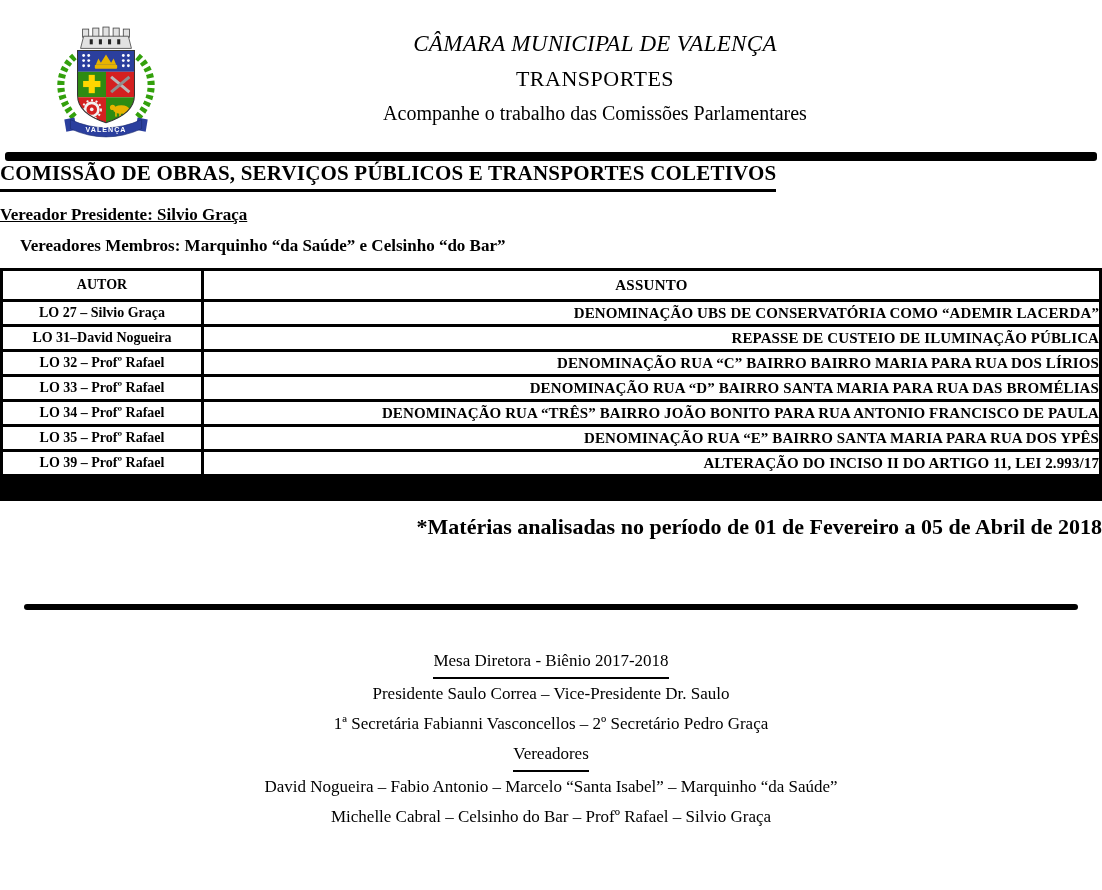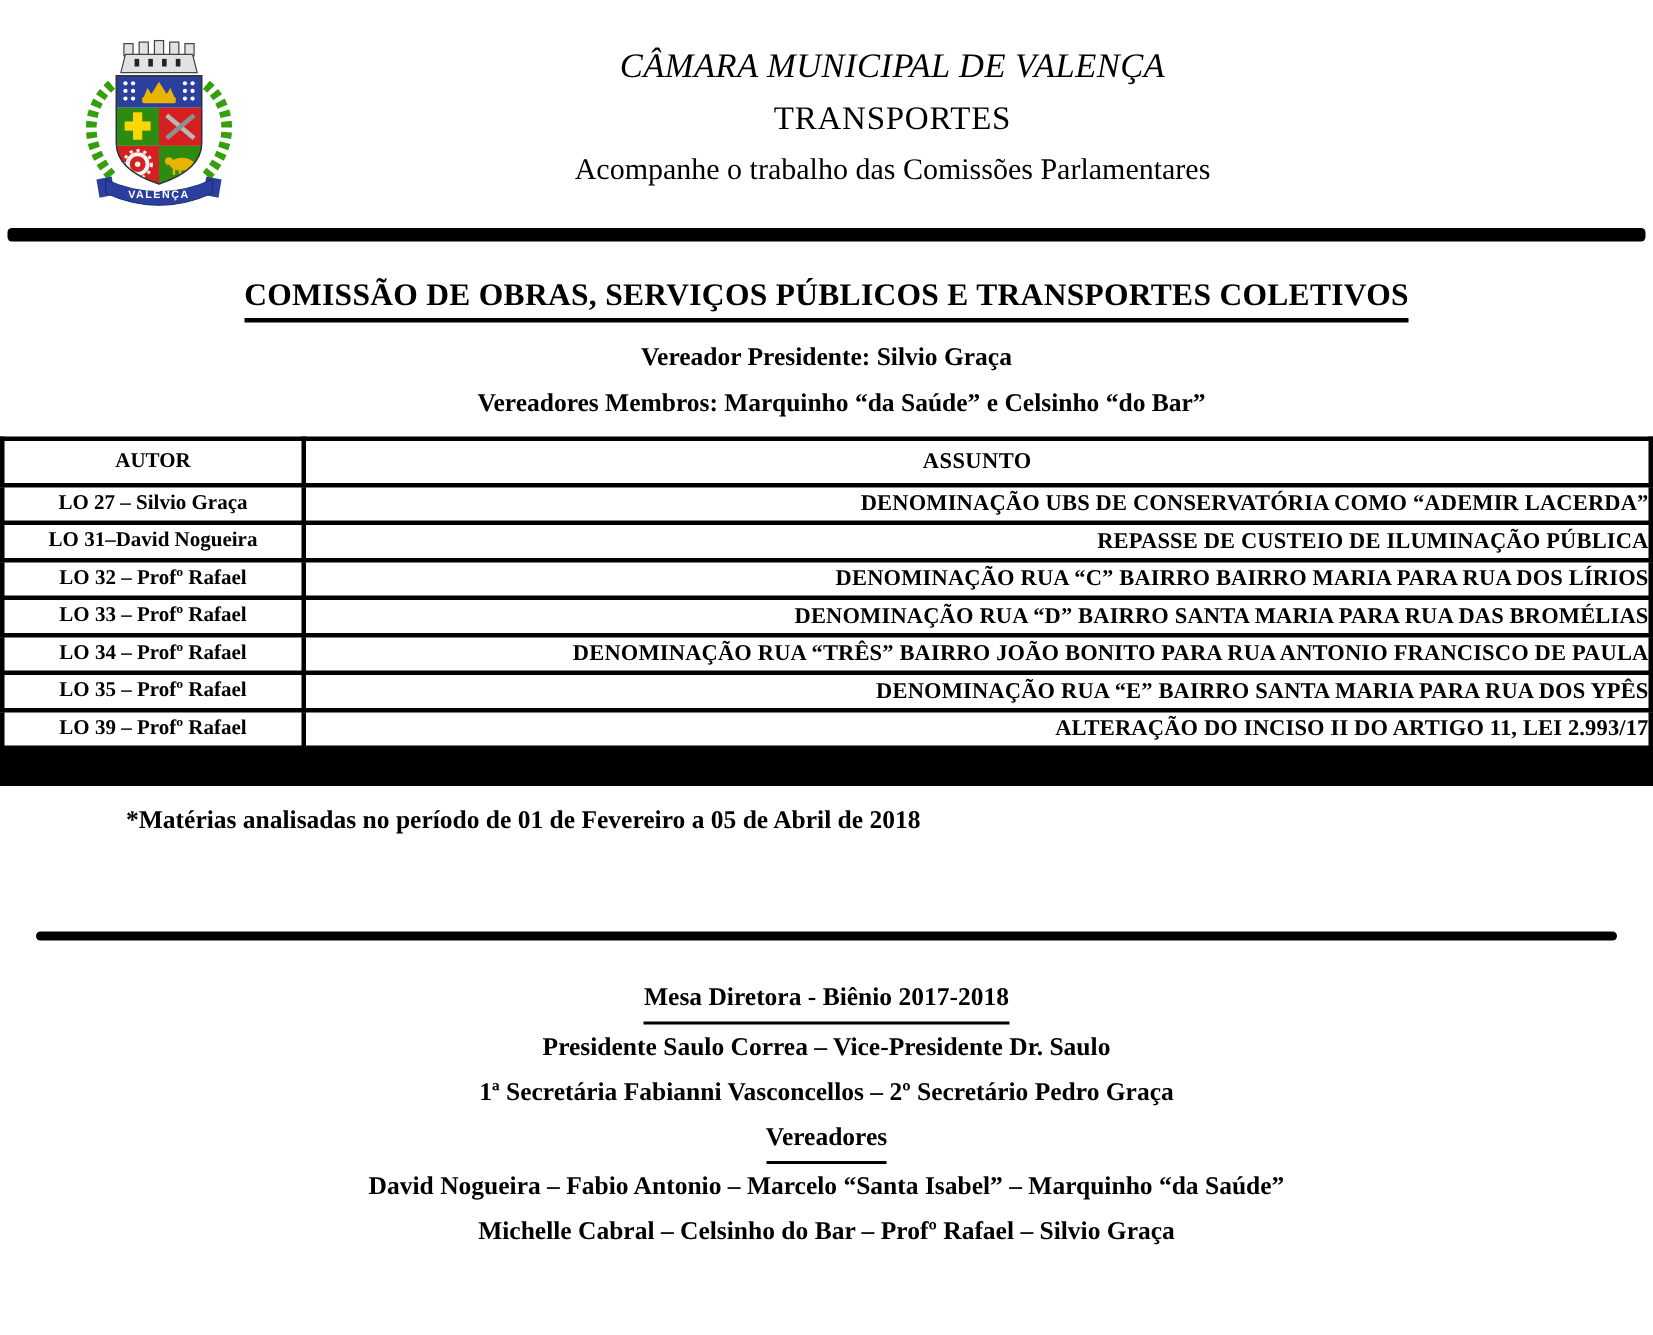--- a/index.html
+++ b/index.html
@@ -16,51 +16,51 @@
   .header-text { margin-left:88px; text-align:center; }
   .h-title { font-size:23px; line-height:35px; letter-spacing:0.3px;font-style:italic; }
   .h-info  { font-size:22px; line-height:35px; letter-spacing:0.5px; }
   .h-tag   { font-size:20px; line-height:34px; }
 
   .divider-thick {
     margin:22px 5px 0 5px; height:9px; background:#000; border-radius:3px;
   }
 
   
-  .section { text-align:center; margin-top:23px; }
+  .section { text-align:left; }
   .commission-title {
     display:inline-block; font-weight:bold; font-size:21px; letter-spacing:0.2px;
     border-bottom:3px solid #000; padding-bottom:3px;
   }
   .sub-line { font-weight:bold; font-size:17px; }
-  .sub-president { margin-top:13px; }
+  .sub-president { margin-top:13px;text-decoration:underline; }
   .sub-members   { margin-top:11px;padding-left:20px; }
 
   
   table.matters {
     width:1102px; border-collapse:collapse; table-layout:fixed; margin-top:12px;
   }
   table.matters th, table.matters td { border:3px solid #000; font-weight:bold; }
   table.matters th { height:31px; text-align:center; }
   th.autor-h  { font-size:14px; }
   th.assunto-h{ font-size:15px; letter-spacing:0.3px; }
   td.autor   { height:25px; font-size:14px; text-align:center; }
   td.assunto { font-size:15px; text-align:right; padding-left:5px; letter-spacing:0.1px; }
 
   .black-bar { height:24px; background:#000; }
 
   .note {
-    margin-top:13px; text-align:left; padding-left:84px;
-    font-weight:bold; font-size:17px;
+    margin-top:13px; text-align:right; padding-left:84px;
+    font-weight:bold; font-size:22px;
   }
 
   .divider-thin { margin:64px 24px 0 24px; height:6px; background:#000; border-radius:3px; }
 
   
-  .footer { text-align:center; margin-top:23px; font-weight:bold; }
+  .footer { text-align:center; margin-top:36px; font-weight:normal; }
   .f-line { font-size:17px; line-height:30px; }
   .f-underline { display:inline-block; border-bottom:2px solid #000; padding-bottom:1px; }
 
   svg text { font-family:"Liberation Sans", sans-serif; }
 </style>
 </head>
 <body>
 
 <div class="page">
 

